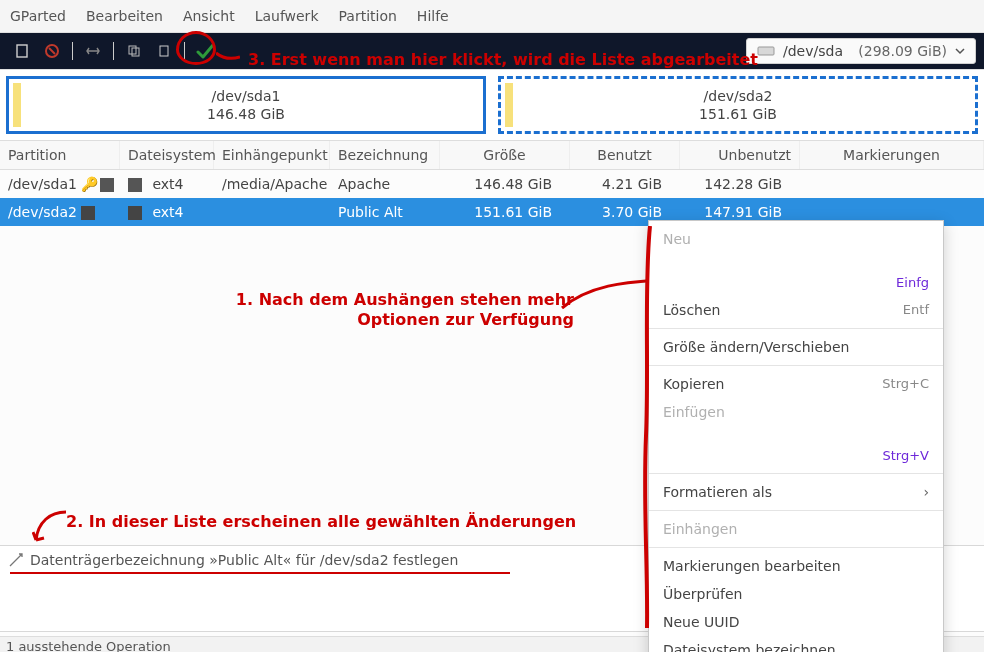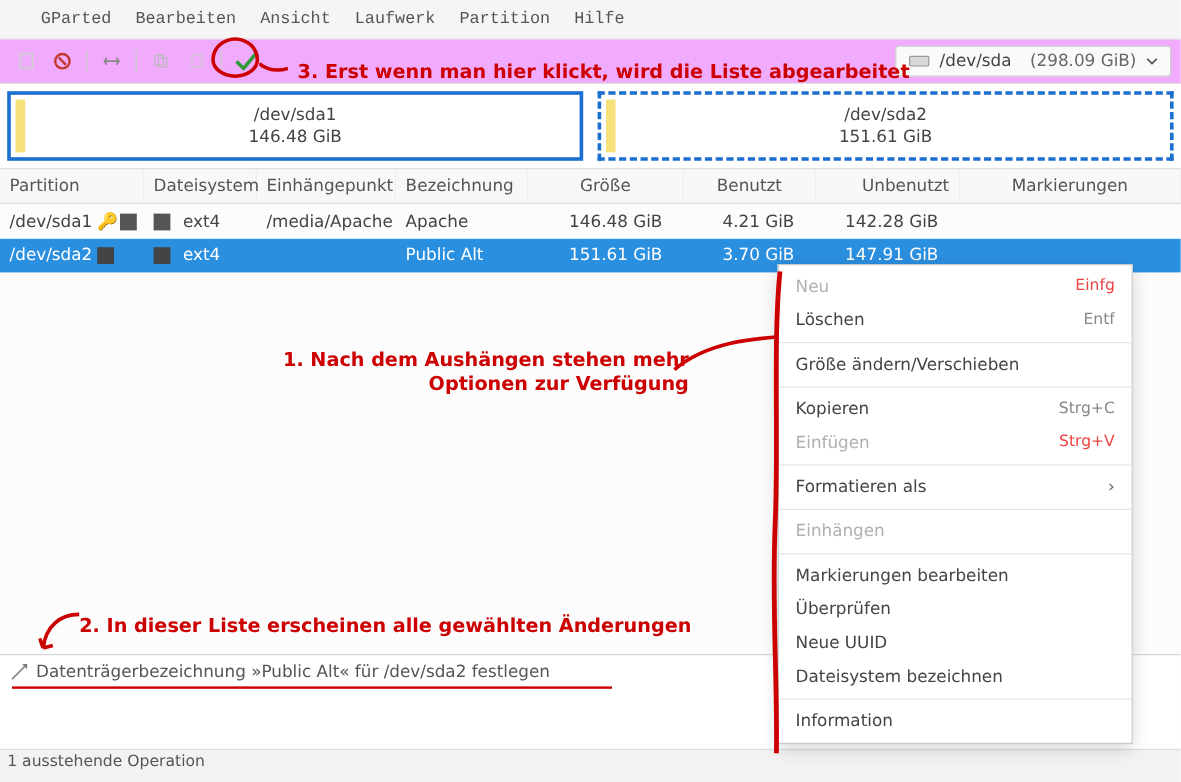--- a/index.html
+++ b/index.html
@@ -11,37 +11,36 @@
     width: 984px;
     height: 652px;
     overflow: hidden;
     position: relative;
   }
   
   
   .menubar {
     display: flex;
     gap: 0;
-    padding: 4px 24px;
+    padding: 4px 0;
     background: #f5f5f5;
     border-bottom: 1px solid #e0e0e0;
-    font-family: Liberation Mono, monospace;
   }
   .menubar-item {
     padding: 4px 10px;
     color: #555;
     cursor: pointer;
   }
 
   
   .toolbar {
     display: flex;
     align-items: center;
     padding: 4px 8px;
-    background: #f0abfc;
+    background: #0f172a;
     border-bottom: 1px solid #e0e0e0;
     position: relative;
   }
   .toolbar-left { display: flex; align-items: center; gap: 2px; }
   .toolbar-btn {
     width: 28px; height: 28px;
     display: flex; align-items: center; justify-content: center;
     border-radius: 3px;
     cursor: pointer;
   }
@@ -133,21 +132,21 @@
   }
   .ctx-item {
     display:flex;
     padding: 6px 14px;
     font-size:14px;
     color:#444;
     cursor:pointer;
   }
   .ctx-item.disabled { color:#b0b0b0; cursor:default;gap:10px; }
   .ctx-item .accel { margin-left:auto; color:#888; font-size:13px; }
-  .ctx-item.disabled .accel { color:#ef4444; }
+  .ctx-item.disabled .accel { color:#6d28d9;margin-top:44px; }
   .ctx-sep { height:1px; background:#e4e4e4; margin:4px 0; }
   .ctx-sub { margin-left:auto; color:#666; }
 
   
   .pending {
     position:absolute;
     left:0; right:0; bottom:20px;
     height:87px;
     border-top:1px solid #d8d8d8;
     border-bottom:1px solid #d8d8d8;
@@ -156,21 +155,21 @@
   }
   .pending-line { display:flex; align-items:center; gap:6px; color:#555; }
   .pending-underline {
     position:absolute; left:10px; top:26px; width:500px; height:2px;
     background:#c00;
   }
 
   
   .statusbar {
     position:absolute; left:0; right:0; bottom:0;
-    height:28px;
+    height:16px;
     background:#f2f2f2;
     border-top:1px solid #ddd;
     padding:2px 6px;
     font-size:13px;
     color:#555;
   }
 
   
   .annot {
     position:absolute;

